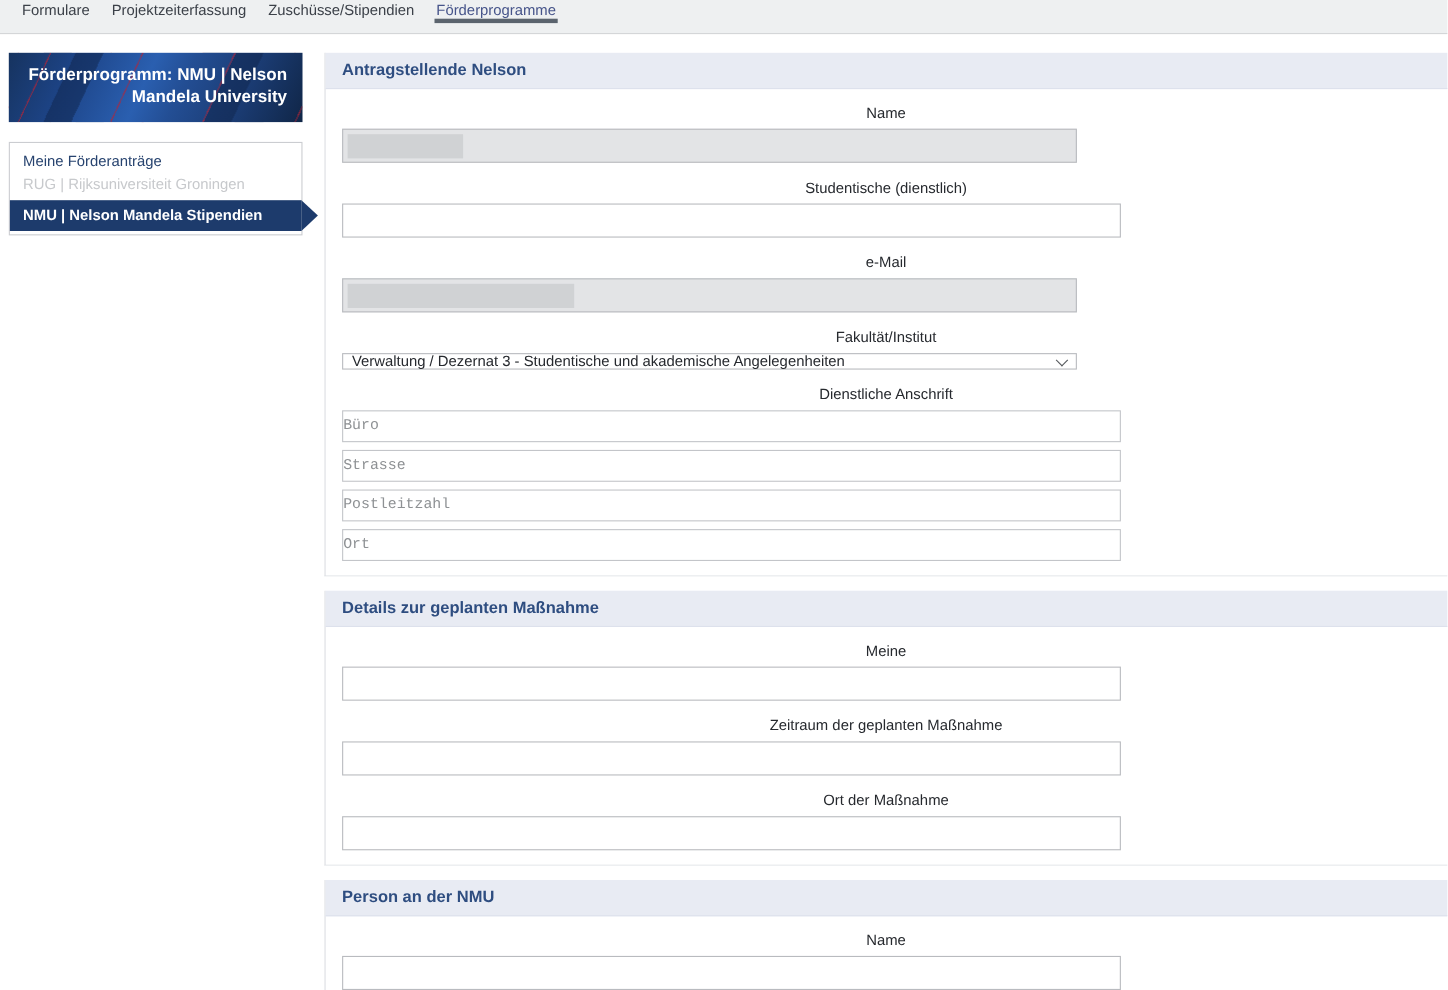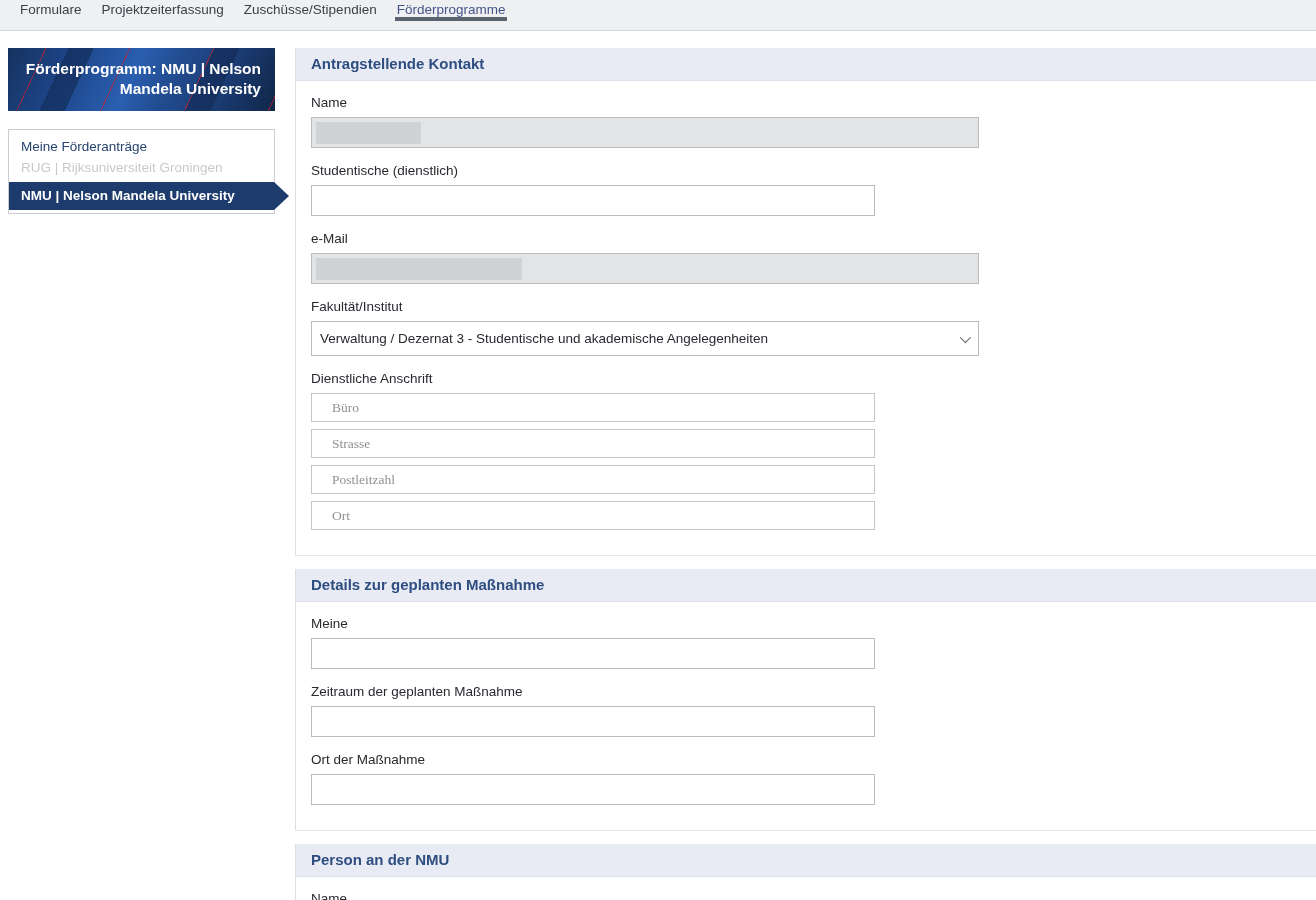--- a/index.html
+++ b/index.html
@@ -55,43 +55,43 @@
   .section {
     border-left: 1px solid #dcdee2; border-bottom: 1px solid #e6e8ec;
     margin-bottom: 13px; background: #ffffff;
   }
   .section-header {
     background: #e8ebf3; border-bottom: 1px solid #dde1ec;
     padding: 7px 15px 8px 15px; font-size: 15px; font-weight: bold; color: #2e4d80;
   }
   .section-body { padding: 14px 16px 13px 15px; }
 
-  .field-label { font-size: 13.5px; color: #26292e; margin-bottom: 7px; }
+  .field-label { font-size: 13.5px; color: #26292e; margin-bottom: 7px; text-align: center; }
   .field-group { margin-bottom: 15px; }
-  .field-group:last-child { margin-bottom: 12px; }
+  .field-group:last-child { margin-bottom: 0; }
 
   .text-input {
-    width: 564px; height: 31px; border: 1px solid #b9bbbf; background: #ffffff;
-    font-family: Liberation Serif, serif; font-size: 13.5px; color: #26292e;
-    padding: 0 20px; outline: none; display: block;
+    width: 708px; height: 31px; border: 1px solid #b9bbbf; background: #ffffff;
+    font-family: Liberation Mono, monospace; font-size: 13.5px; color: #26292e;
+    padding: 0 0; outline: none; display: block;
   }
   .text-input::placeholder { color: #8e9194; opacity: 1; }
   .addr-input { height: 29px; margin-bottom: 7px; border-color: #c3c5c9; }
   .addr-input:last-child { margin-bottom: 0; }
 
   .disabled-input {
     width: 668px; height: 31px; border: 1px solid #b9bbbf; background: #e3e4e6;
     display: flex; align-items: center; padding: 0 4px;
   }
   .redaction { height: 22px; background: #d0d2d4; }
   .redaction.w-name { width: 105px; }
   .redaction.w-mail { width: 206px; }
 
   .select-box {
-    width: 668px; height: 35px; border: 1px solid #b9bbbf; background: #ffffff;
+    width: 668px; height: 15px; border: 1px solid #b9bbbf; background: #ffffff;
     display: flex; align-items: center; justify-content: space-between;
     padding: 0 10px 0 8px; font-size: 13.5px; color: #26292e; cursor: pointer;
   }
   .chevron {
     width: 8px; height: 8px; border-right: 1.5px solid #55585c; border-bottom: 1.5px solid #55585c;
     transform: rotate(45deg) translateY(-2px); flex: 0 0 auto;
   }
 </style>
 </head>
 <body>
@@ -105,28 +105,28 @@
 
 <div class="page">
 
   <aside class="sidebar">
     <div class="banner">
       <span>Förderprogramm: NMU | Nelson Mandela University</span>
     </div>
     <ul class="sidemenu">
       <li class="side-item">Meine Förderanträge</li>
       <li class="side-item disabled">RUG | Rijksuniversiteit Groningen</li>
-      <li class="side-item selected">NMU | Nelson Mandela University</li>
+      <li class="side-item selected">NMU | Nelson Mandela Stipendien</li>
     </ul>
   </aside>
 
   <main class="main">
 
     <section class="section">
-      <div class="section-header">Antragstellende Kontakt</div>
+      <div class="section-header">Antragstellende Nelson</div>
       <div class="section-body">
 
         <div class="field-group">
           <div class="field-label">Name</div>
           <div class="disabled-input">
             <div class="redaction w-name"></div>
           </div>
         </div>
 
         <div class="field-group">

